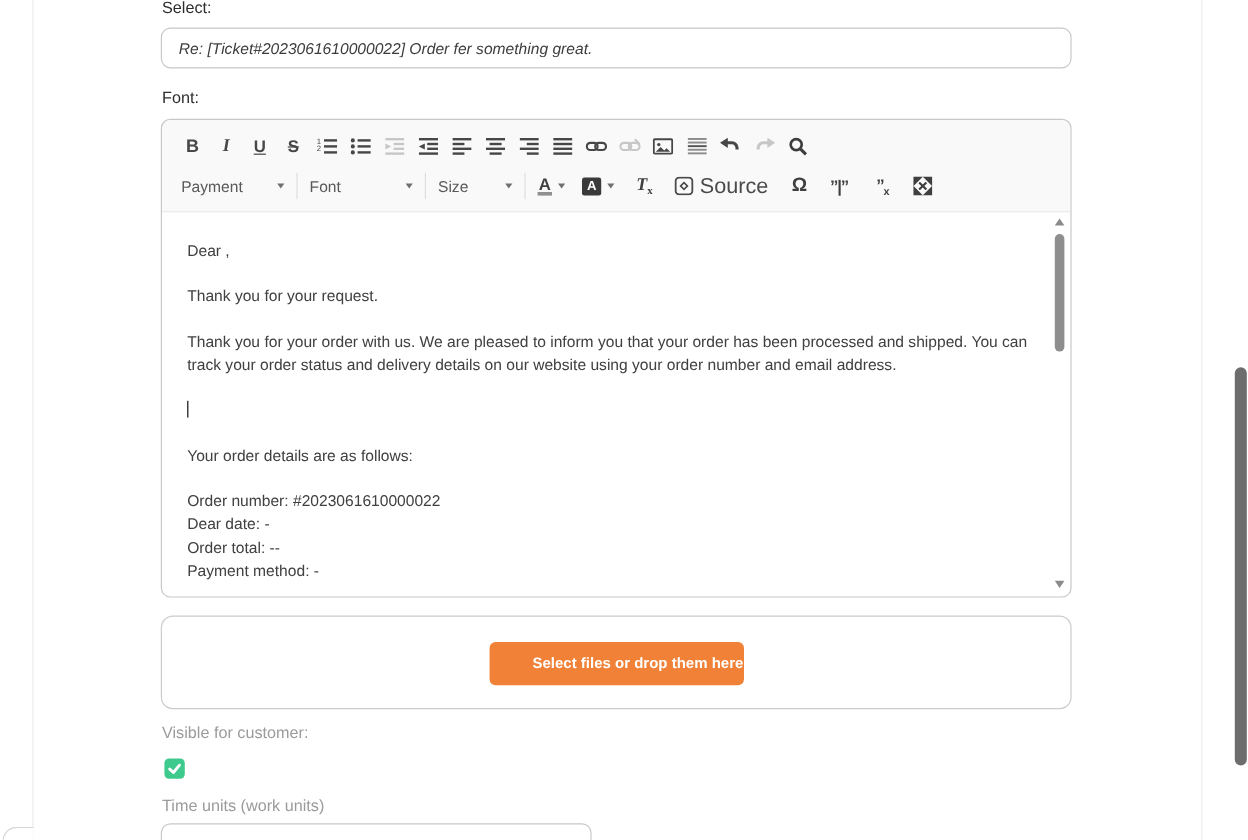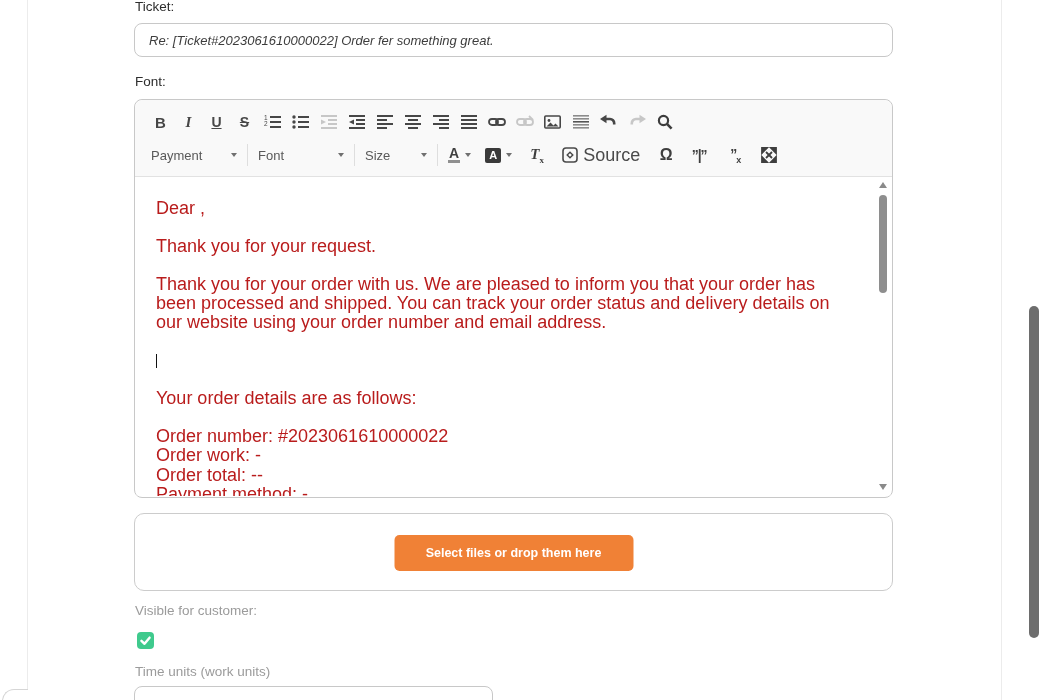--- a/index.html
+++ b/index.html
@@ -44,58 +44,58 @@
   .bg-a { width:16px; height:15px; background:#3a3a3a; color:#fff; border-radius:2px;
     font-size:11px; font-weight:bold; display:flex; align-items:center; justify-content:center; }
   .tx { font-family:"Liberation Serif", serif; font-style:italic; font-weight:bold; font-size:15px; color:#3f3f3f; }
   .tx sub { font-size:9px; font-style:normal; }
   .src-btn { display:flex; align-items:center; gap:5px; color:#4a4a4a; font-size:18px; cursor:pointer; flex:none; }
   .omega { font-size:16px; font-weight:600; color:#3f3f3f; }
   .quote-glyph { font-weight:bold; font-size:14px; color:#3f3f3f; letter-spacing:-1px; }
   .quote-glyph sub { font-size:9px; }
 
   #editor-content { position:absolute; left:1px; top:78px; right:1px; bottom:1px; background:#fff;
-    padding:21px 34px 0 20px; font-size:18px; line-height:19px; color:#b91c1c; overflow:hidden; }
+    padding:21px 34px 0 20px; font-size:13px; line-height:19px; color:#404040; overflow:hidden; }
   #editor-content p { margin:0 0 19px 0; }
   #editor-content p.tight { margin-bottom:0; }
   #editor-content .empty-line { height:19px; }
   #editor-content .line { line-height:19.4px; }
   .text-caret { display:inline-block; width:1px; height:14px; background:#111; vertical-align:-2px; }
 
   
   #ed-scroll { position:absolute; top:79px; right:3px; bottom:3px; width:12px; }
   .sb-arrow { position:absolute; left:2px; width:0; height:0; border-left:4.5px solid transparent; border-right:4.5px solid transparent; }
   .sb-up { top:3px; border-bottom:6px solid #8a8a8a; }
   .sb-down { bottom:4px; border-top:6px solid #8a8a8a; }
   #ed-thumb { position:absolute; left:2px; top:16px; width:8px; height:98px; background:#8e8e8e; border-radius:4px; }
 
   
   #dropzone { position:absolute; left:134px; top:513px; width:759px; height:78px;
     border:1px solid #ccc; border-radius:10px; background:#fff; }
-  #file-btn { position:absolute; left:50%; top:21px; transform:translateX(-50%); width:239px; height:36px;
+  #file-btn { position:absolute; left:50%; top:21px; transform:translateX(-50%); width:212px; height:36px;
     border:none; border-radius:5px; color:#fff; font-family:"Liberation Sans", sans-serif;
-    font-size:12.5px; font-weight:bold; cursor:pointer; }
+    font-size:12.5px; font-weight:bold; cursor:pointer;text-align:right; }
 
   
   #cust-checkbox { position:absolute; left:137px; top:632px; width:17px; height:17px; border-radius:4px;
     display:flex; align-items:center; justify-content:center; cursor:pointer; }
 
   
   #page-scrollbar { position:absolute; right:0; top:0; bottom:0; width:12px; }
   #page-thumb { position:absolute; left:1px; top:306px; width:10px; height:332px; background:#6d6d6d; border-radius:5px; }
 </style>
 </head>
 <body>
 
 <div id="stage">
 
   <div class="vline" style="left:27px;"></div>
   <div class="vline" style="left:1001px;"></div>
 
-  <div class="field-label" style="top:-1px;">Ticket:</div>
+  <div class="field-label" style="top:-1px;">Select:</div>
   <input class="text-input" style="top: 23px; width: 759px; font-style: italic;" type="text" value="Re: [Ticket#2023061610000022] Order fer something great.">
 
   <div class="field-label" style="top:74px;">Font:</div>
 
   <div id="editor">
     <div id="toolbar">
 
       <div class="tb-row" id="tb-row1">
         <span class="tb-btn">
             <span class="glyph-b">B</span>
@@ -284,21 +284,21 @@
     </div>
 
     <div id="editor-content">
       <p>Dear ,</p>
       <p class="tight">Thank you for your request.</p>
       <div class="empty-line"></div>
       <p>Thank you for your order with us. We are pleased to inform you that your order has been processed and shipped. You can track your order status and delivery details on our website using your order number and email address.</p>
       <p><span class="text-caret"></span></p>
       <p>Your order details are as follows:</p>
       <div class="line">Order number: #2023061610000022</div>
-      <div class="line">Order work: -</div>
+      <div class="line">Dear date: -</div>
       <div class="line">Order total: --</div>
       <div class="line">Payment method: -</div>
     </div>
 
     <div id="ed-scroll">
       <span class="sb-arrow sb-up"></span>
       <div id="ed-thumb"></div>
       <span class="sb-arrow sb-down"></span>
     </div>
   </div>

